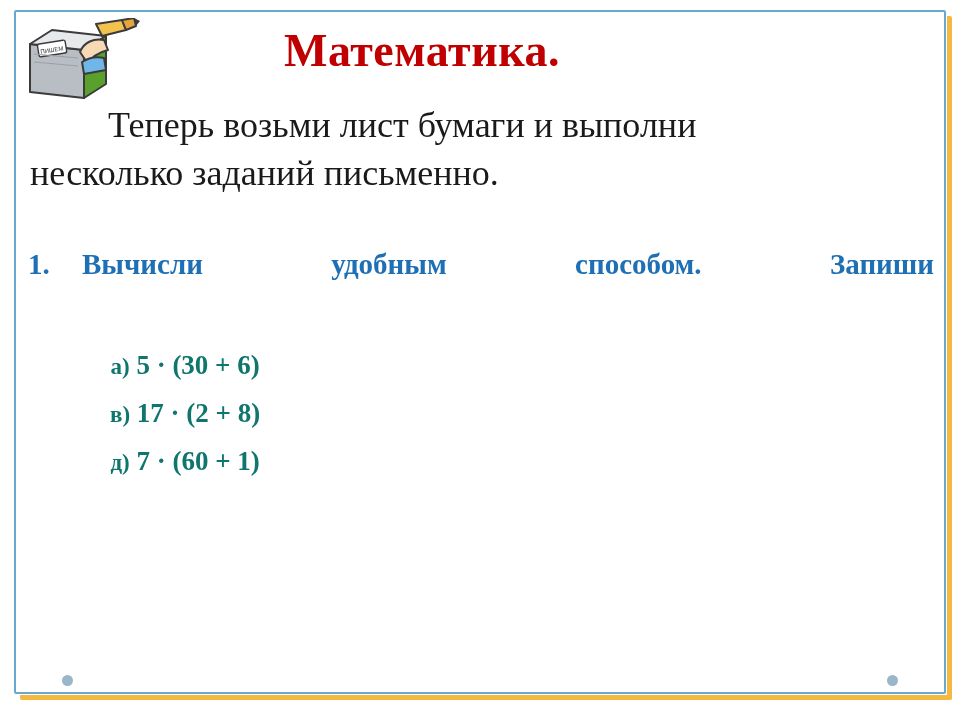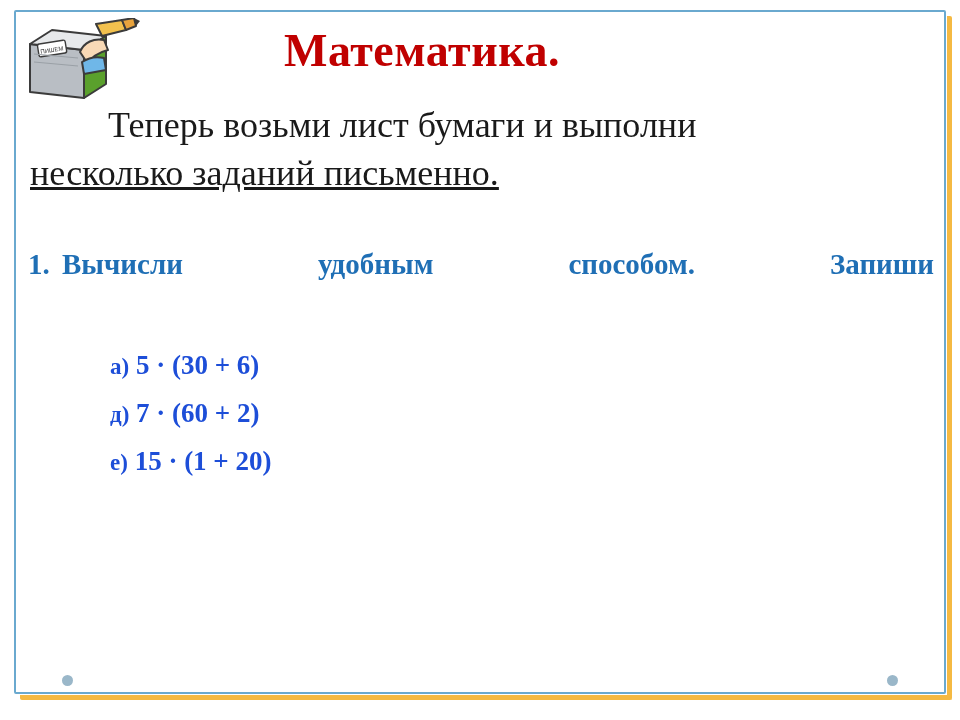--- a/index.html
+++ b/index.html
@@ -74,21 +74,20 @@
     font-size: 36px;
     color: #1a1a1a;
     line-height: 1.32;
     text-align: justify;
     text-indent: 78px;
     z-index: 4;
   }
   .intro .line2 {
     display: block;
     text-indent: 0;
-    text-decoration: underline;
   }
   .task {
     position: absolute;
     left: 28px;
     top: 246px;
     width: 906px;
     z-index: 4;
   }
   .task-row {
     display: flex;
@@ -99,43 +98,45 @@
     line-height: 1.28;
   }
   .task-num {
     width: 34px;
     flex: 0 0 34px;
     color: #1f6fb5;
     font-weight: bold;
   }
   .task-text {
     flex: 1;
+    margin-left: 20px;
   }
   .task-text .t-line1 {
     display: block;
     text-align: justify;
     text-align-last: justify;
   }
   .task-text .t-line2 {
     display: block;
     letter-spacing: 0.6px;
   }
   .items {
     position: absolute;
     left: 110px;
     top: 352px;
     z-index: 4;
   }
   .item {
     font-size: 27px;
     font-weight: bold;
-    color: #1d4ed8;
+    color: #0f766e;
     line-height: 1.0;
     margin-bottom: 21px;
     white-space: nowrap;
+    text-align: center;
   }
   .item .lbl {
     font-size: 23px;
   }
   
   .dot {
     position: absolute;
     width: 11px;
     height: 11px;
     border-radius: 50%;
@@ -194,25 +195,25 @@
       </div>
     </div>
   </div>
 
   <div class="items">
     <div class="item">
       <span class="lbl">а)</span>
       <span>5 · (30 + 6)</span>
     </div>
     <div class="item">
+      <span class="lbl">в)</span>
+      <span>17 · (2 + 8)</span>
+    </div>
+    <div class="item">
       <span class="lbl">д)</span>
-      <span>7 · (60 + 2)</span>
-    </div>
-    <div class="item">
-      <span class="lbl">е)</span>
-      <span>15 · (1 + 20)</span>
+      <span>7 · (60 + 1)</span>
     </div>
   </div>
 
   <div class="dot dot-left"></div>
   <div class="dot dot-right"></div>
 
 </div>
 
 </body></html>

